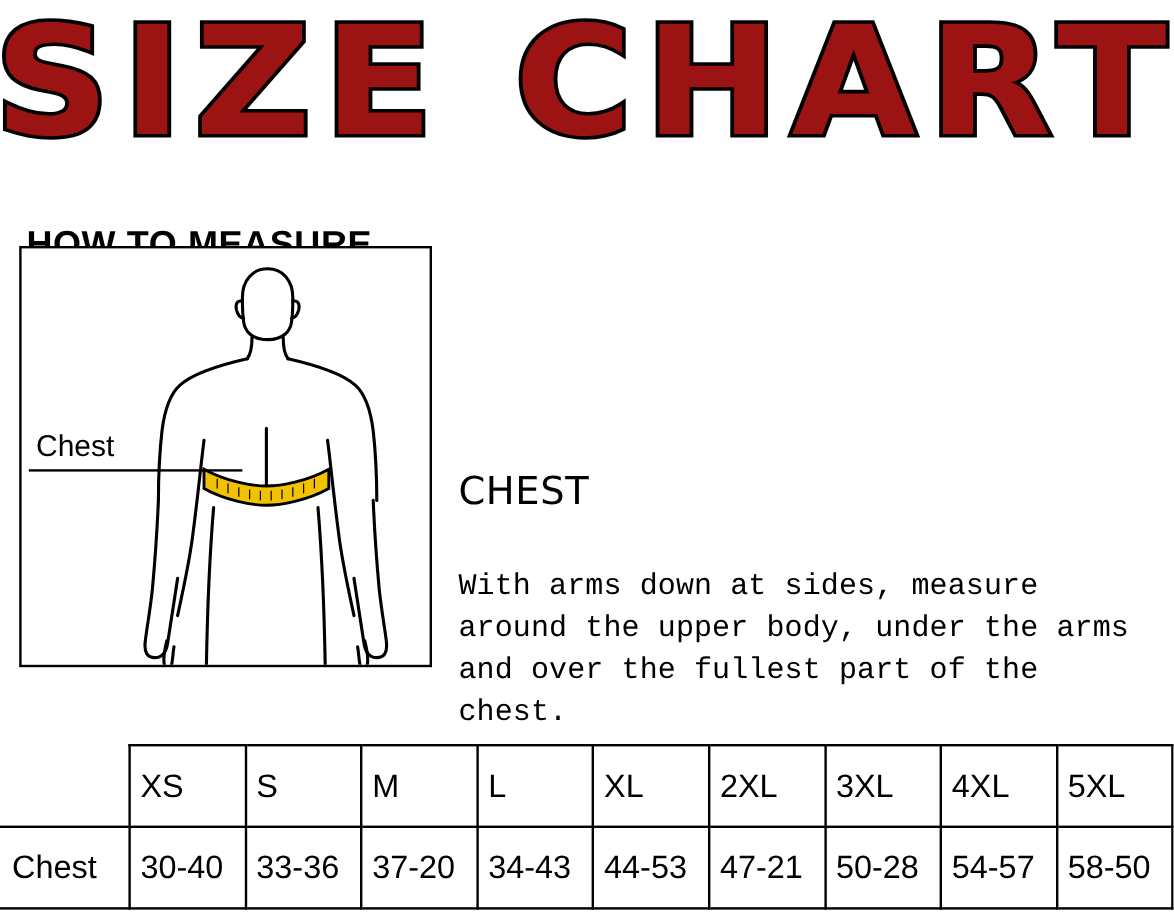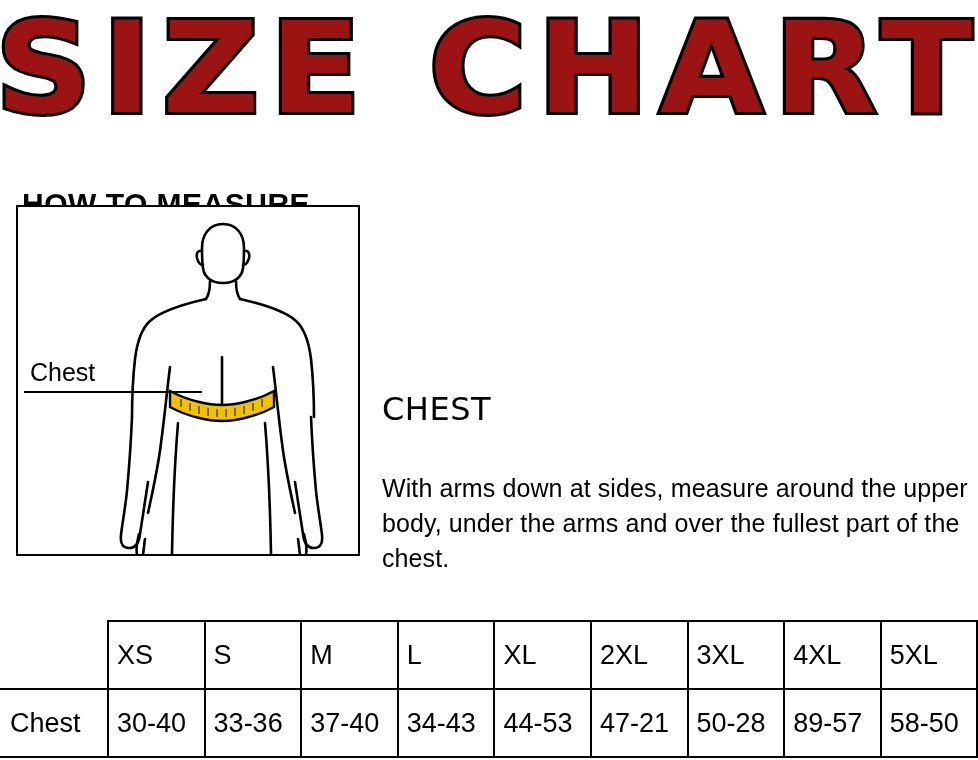--- a/index.html
+++ b/index.html
@@ -93,21 +93,21 @@
     top: 390px;
     width: 588px;
   }
   #desc-title {
     font-family: "DejaVu Sans", sans-serif;
     font-size: 32px;
     letter-spacing: 0.5px;
     margin-bottom: 16px;
   }
   #desc-body {
-    font-family: Liberation Sans, sans-serif;
+    font-family: Liberation Mono, monospace;
     font-size: 25px;
     line-height: 35px;
     letter-spacing: 0.1px;
     margin-top: 43px;
   }
 
   
   #size-table {
     position: absolute;
     left: 0px;
@@ -226,22 +226,22 @@
       <td>XL</td>
       <td>2XL</td>
       <td>3XL</td>
       <td>4XL</td>
       <td>5XL</td>
     </tr>
     <tr>
       <td class="rowlabel">Chest</td>
       <td>30-40</td>
       <td>33-36</td>
-      <td>37-40</td>
+      <td>37-20</td>
       <td>34-43</td>
       <td>44-53</td>
       <td>47-21</td>
       <td>50-28</td>
-      <td>89-57</td>
+      <td>54-57</td>
       <td>58-50</td>
     </tr>
   </tbody>
 </table>
 
 </body></html>

